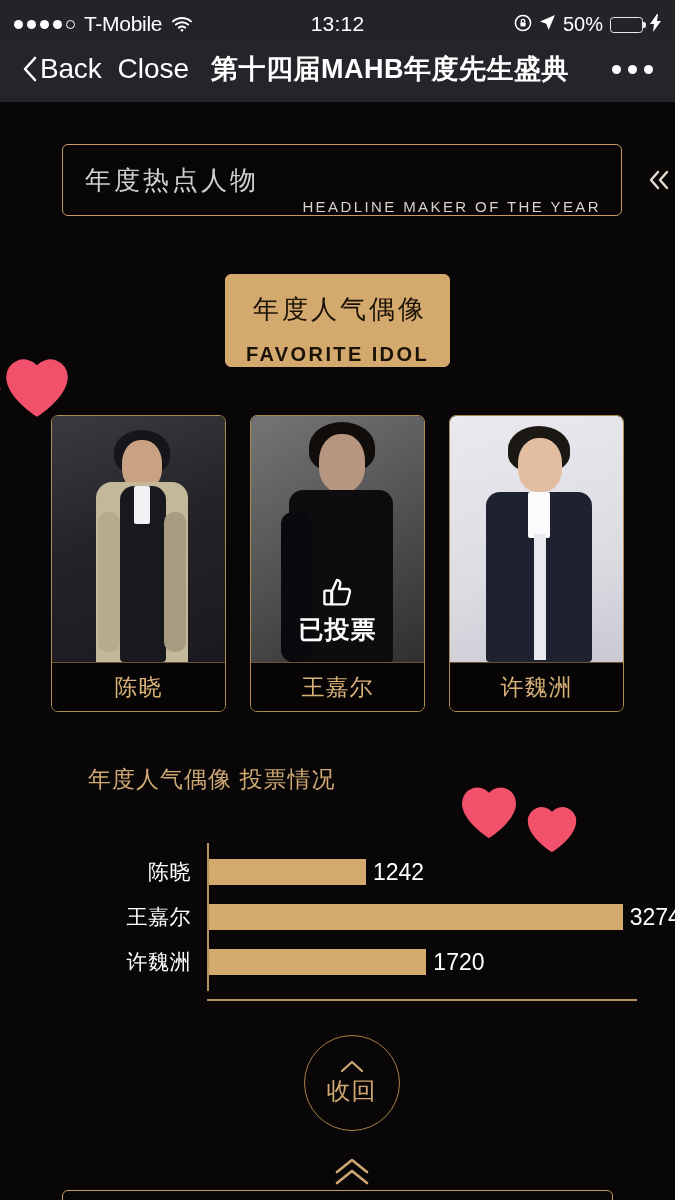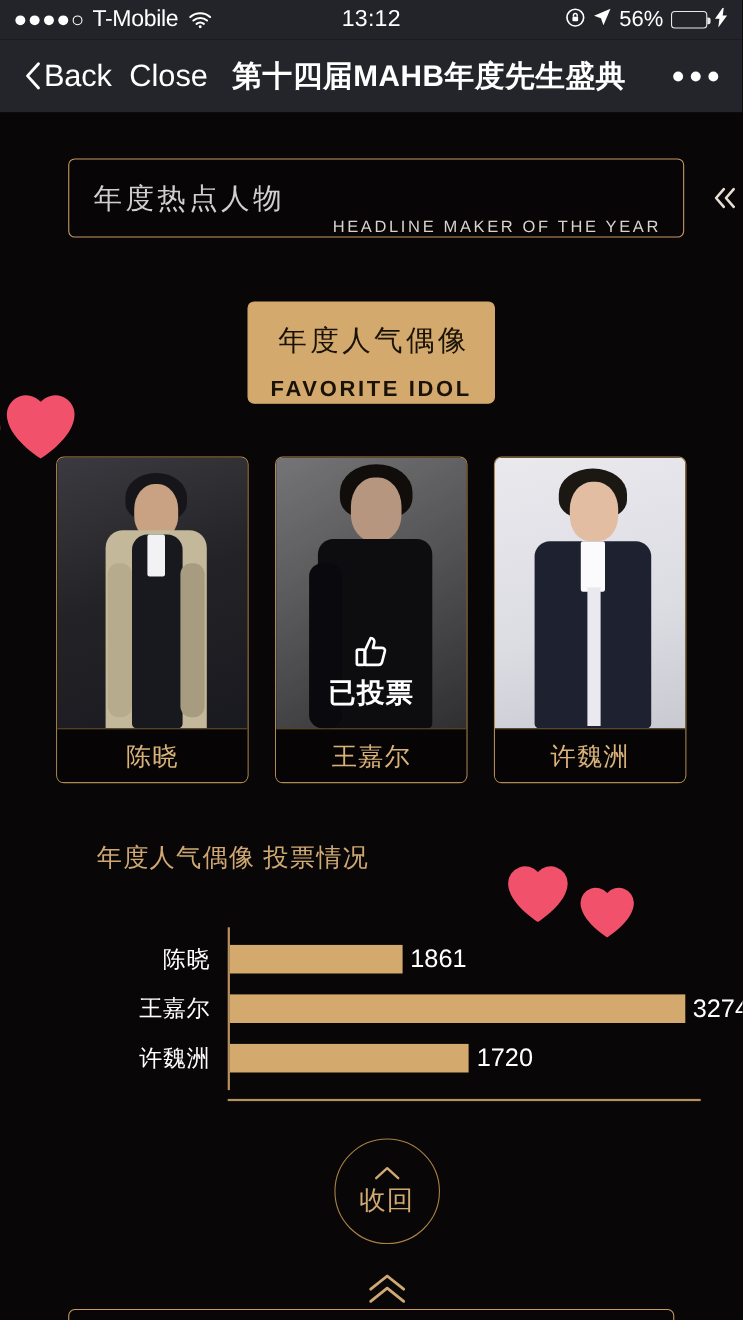--- a/index.html
+++ b/index.html
@@ -8,21 +8,21 @@
     background: #080606;
     font-family: "Liberation Sans", "DejaVu Sans", sans-serif;
     overflow: hidden;
   }
   #app { position: relative; width: 675px; height: 1200px; background: #080606; }
 
   
   .statusbar {
     position: absolute; top: 0; left: 0; width: 675px; height: 36px;
     background: #23242a; color: #fff;
-    display: flex; align-items: center; padding: 0 14px;
+    display: flex; align-items: flex-end; padding: 0 14px;
   }
   .sb-left { display: flex; align-items: center; gap: 9px; }
   .dots { display: flex; align-items: center; gap: 4px; }
   .dot { width: 9px; height: 9px; border-radius: 50%; background: #fff; }
   .dot.empty { background: transparent; border: 1.4px solid #fff; }
   .carrier { font-size: 21px; letter-spacing: -.3px; }
   .wifi { width: 22px; height: 16px; }
   .sb-center {
     position: absolute; left: 0; right: 0; text-align: center;
     font-size: 21px; font-weight: 500; letter-spacing: .2px;
@@ -205,21 +205,21 @@
             <circle cx="9" cy="9" r="7.6" fill="none" stroke="#fff" stroke-width="1.5"></circle>
             <rect x="6.4" y="8.2" width="5.2" height="4.2" rx="1" fill="#fff"></rect>
             <path d="M7.3 8.2V7a1.7 1.7 0 013.4 0v1.2" fill="none" stroke="#fff" stroke-width="1.3"></path>
           </svg>
       </span>
       <span>
         <svg width="17" height="17" viewBox="0 0 17 17">
             <path d="M16 1L1 7.4l6.3 2.3L9.6 16z" fill="#fff"></path>
           </svg>
       </span>
-      <span class="pct">56%</span>
+      <span class="pct">50%</span>
       <span class="battery">
         <span class="battery-fill" id="batfill" style="width: 60%;"></span>
       </span>
       <span>
         <svg width="11" height="18" viewBox="0 0 11 18">
             <path d="M7 0L0 10h4l-1 8 8-11H7l1-7z" fill="#fff"></path>
           </svg>
       </span>
     </div>
   </div>
@@ -333,21 +333,21 @@
     <div class="chart-wrap">
       <div class="chart-title">年度人气偶像 投票情况</div>
       <div class="chart-box">
         <div class="axis-y"></div>
         <div class="axis-x"></div>
         <div class="rows" id="chart-rows">
             <div class="brow">
               <div class="blabel">陈晓</div>
               <div class="btrack">
                 <div class="bfill" style="width: 36.4178%; background: rgb(211, 169, 110);"></div>
-                <span class="bval" style="left: 36.4178%;">1861</span>
+                <span class="bval" style="left: 36.4178%;">1242</span>
               </div>
             </div>
             <div class="brow">
               <div class="blabel">王嘉尔</div>
               <div class="btrack">
                 <div class="bfill" style="width: 96%; background: rgb(211, 169, 110);"></div>
                 <span class="bval" style="left: 96%;">3274</span>
               </div>
             </div>
             <div class="brow">

